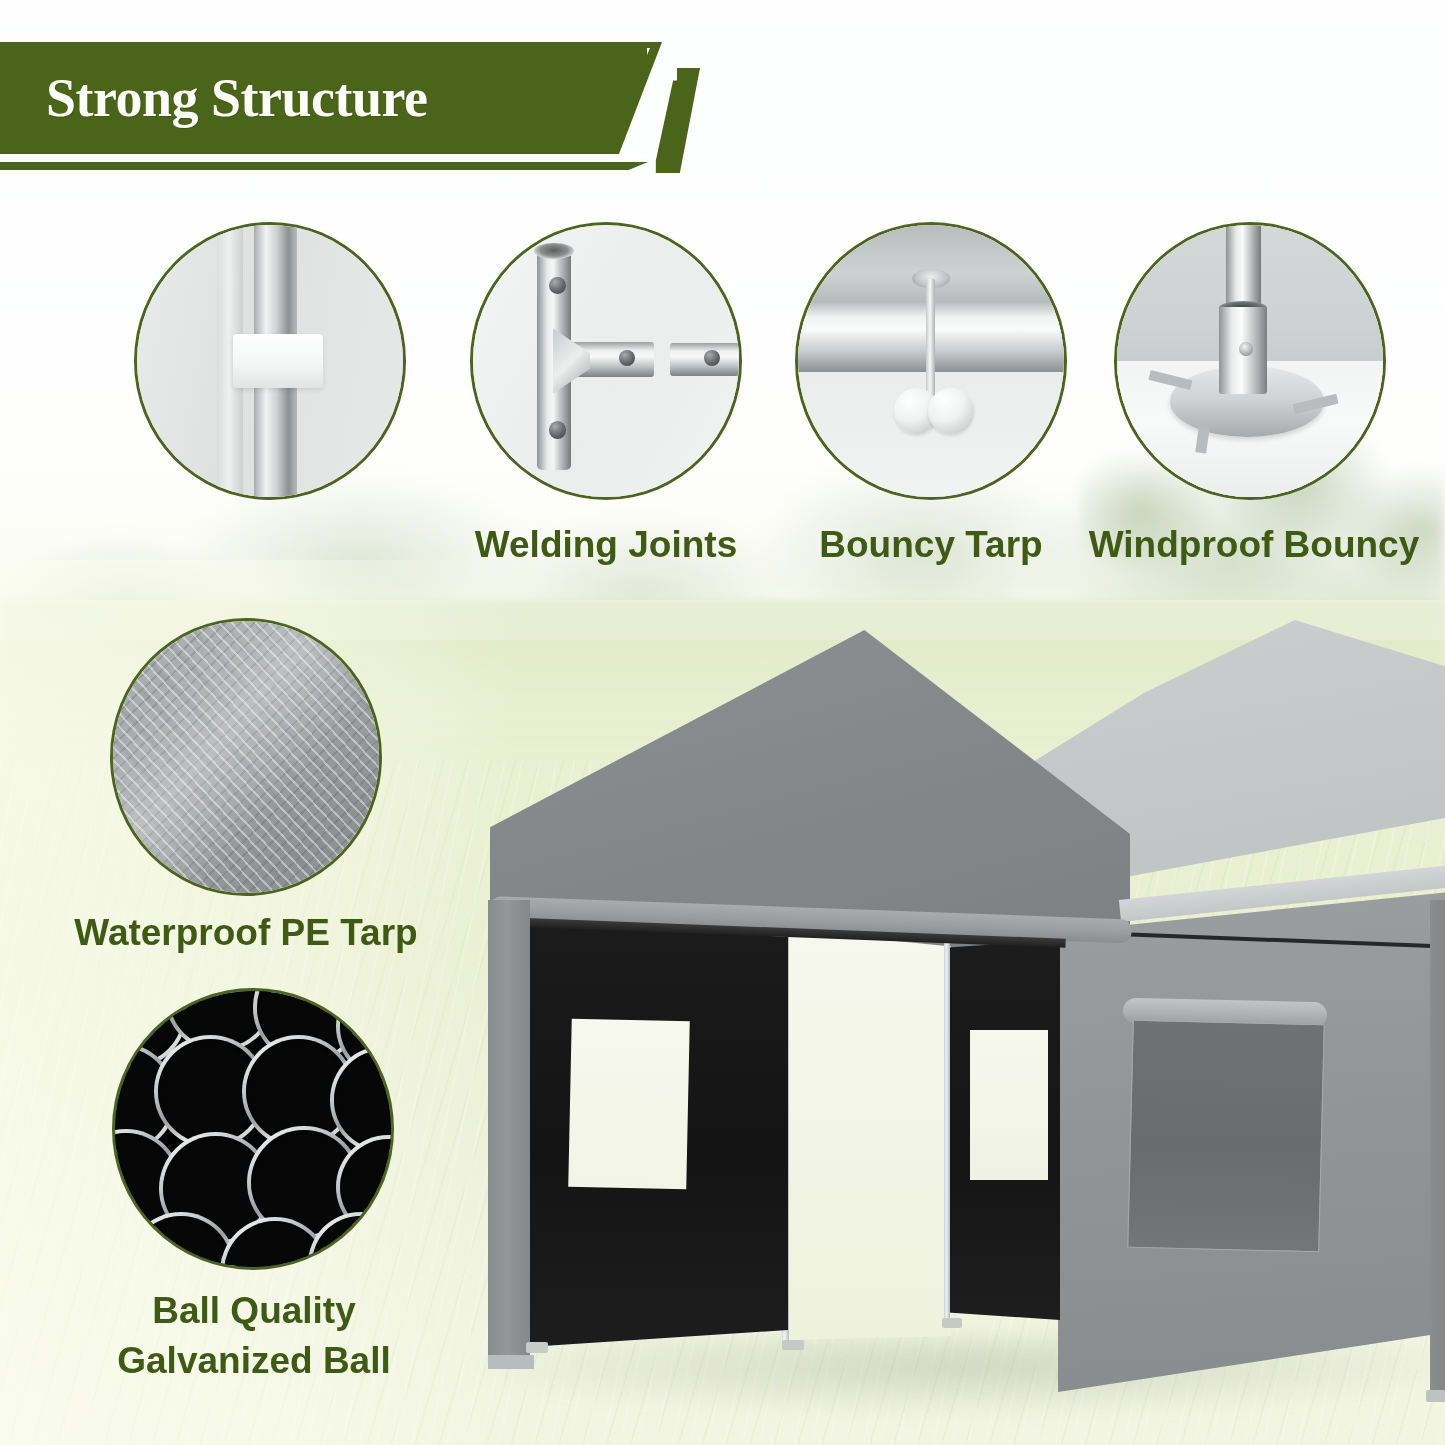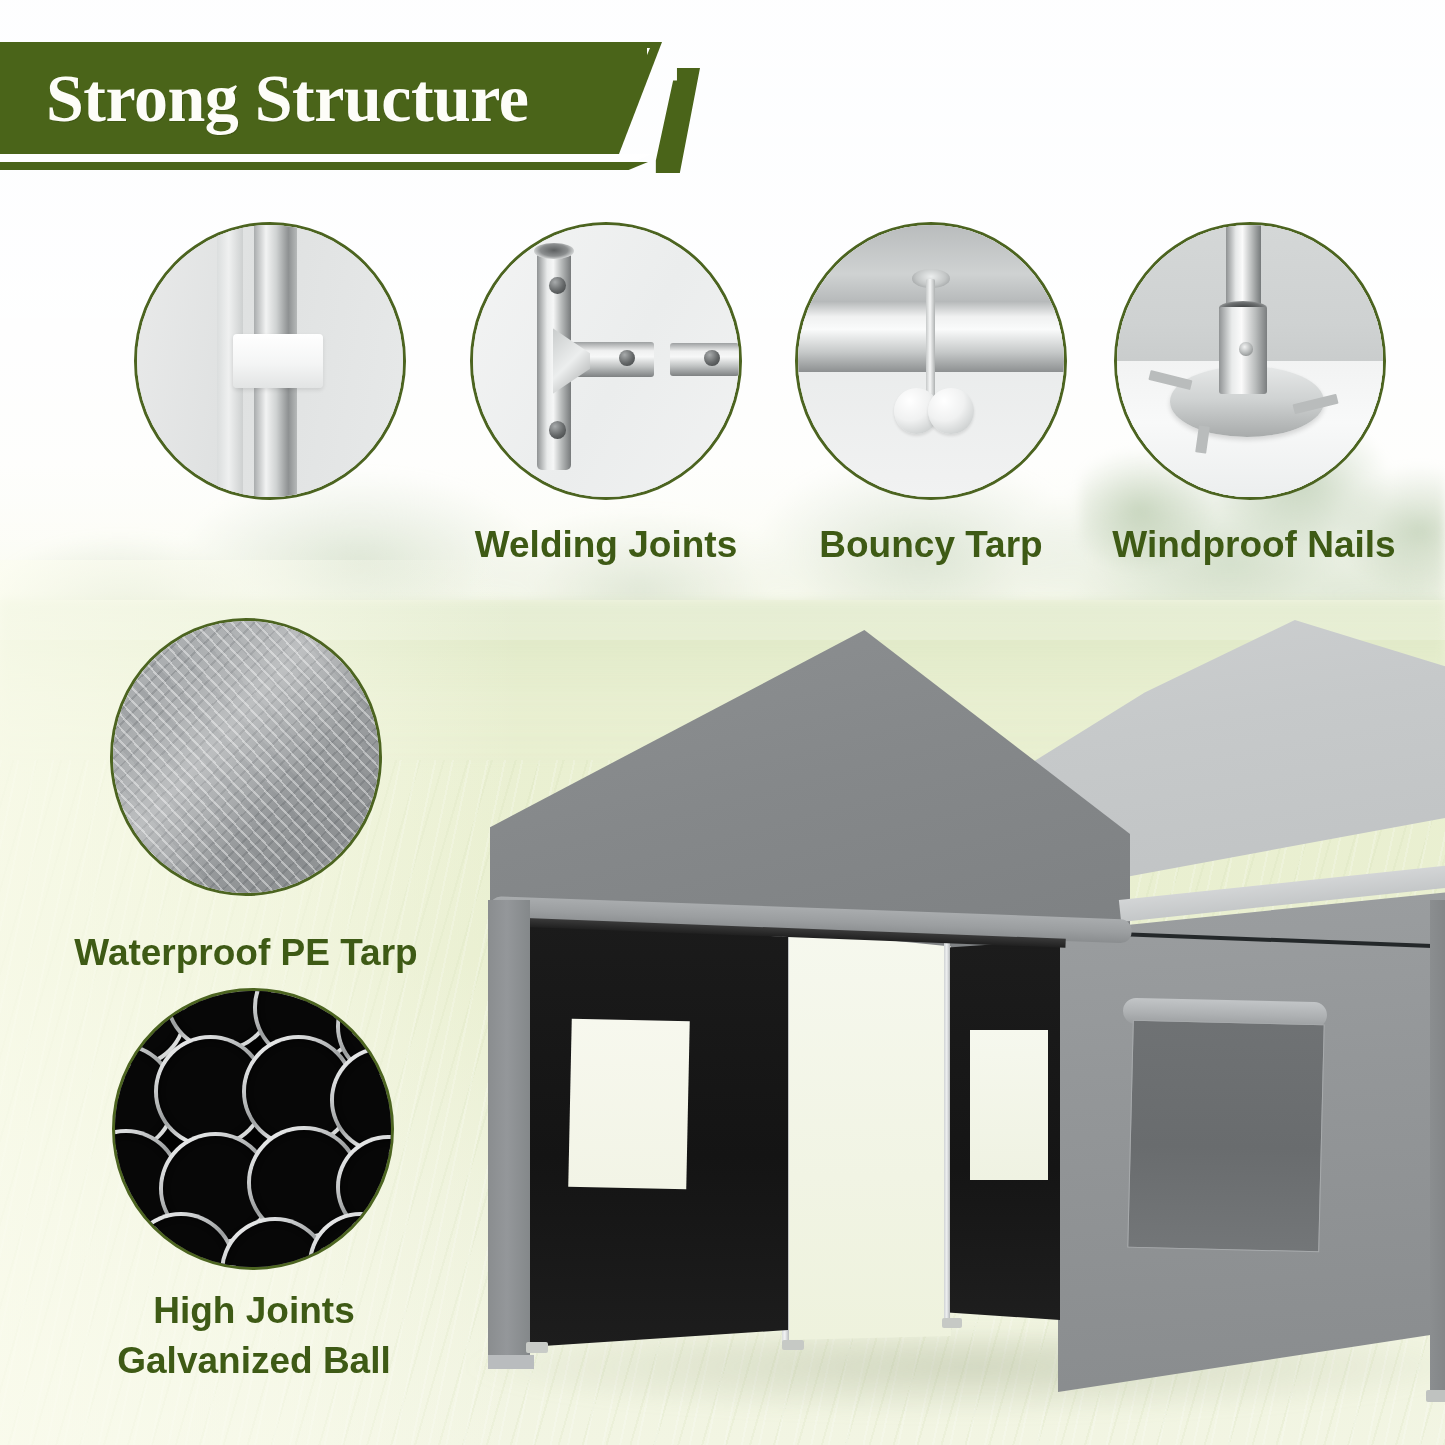--- a/index.html
+++ b/index.html
@@ -206,21 +206,21 @@
   }
   .banner-accent {
     position:absolute; left:652px; top:26px; width:48px; height:105px;
     background:#4a6419;
     clip-path:polygon(52% 0%, 100% 0%, 58% 100%, 8% 100%, 8% 88%, 44% 12%, 52% 12%);
   }
   .banner-title {
     position:absolute; left:46px; top:14px;
     font-family:"Liberation Serif", serif;
     font-weight:bold;
-    font-size:68px;
+    font-size:54px;
     line-height:84px;
     color:#fdfdf8;
     letter-spacing:-0.5px;
     white-space:nowrap;
     text-shadow:1px 1px 0 rgba(0,0,0,.12);
   }
 
   
   .feature { position:absolute; }
   .circle {
@@ -496,30 +496,30 @@
       <div class="base"></div>
       <div class="npipe"></div>
       <div class="sleeve-top"></div>
       <div class="sleeve"></div>
       <div class="screw"></div>
       <div class="stake" style="left:12%; top:55%; width:16%; height:3.5%; transform:rotate(14deg);"></div>
       <div class="stake" style="left:66%; top:64%; width:17%; height:3.5%; transform:rotate(-14deg);"></div>
       <div class="stake" style="left:30%; top:74%; width:4%; height:10%; transform:rotate(8deg);"></div>
     </div>
   </div>
-  <div class="f-label" style="left:-40px; top:300px; width:360px;">Windproof Nails</div>
+  <div class="f-label" style="left:-40px; top:300px; width:360px;">Windproof Bouncy</div>
 </div>
 
 <div class="feature" style="left:110px; top:618px; width:300px; height:380px;">
   <div class="circle" style="left:0; top:0; width:272px; height:278px;">
     <div class="art-tarp">
         <div class="sheen"></div>
       </div>
   </div>
-  <div class="f-label" style="left:-45px; top:312px; width:362px;">Waterproof PE Tarp</div>
+  <div class="f-label" style="left:-45px; top:292px; width:362px;">Waterproof PE Tarp</div>
 </div>
 
 <div class="feature" style="left:112px; top:988px; width:310px; height:420px;">
   <div class="circle" style="left:0; top:0; width:282px; height:282px;">
     <div class="art-steel">
       <div class="tube" style="left:-14%; top:-12%; width:40%; height:40%;"></div>
       <div class="tube" style="left:18%;  top:-18%; width:40%; height:40%;"></div>
       <div class="tube" style="left:50%;  top:-14%; width:40%; height:40%;"></div>
       <div class="tube" style="left:80%;  top:-6%;  width:38%; height:38%;"></div>
 
@@ -532,16 +532,16 @@
       <div class="tube" style="left:16%;  top:51%; width:41%; height:41%;"></div>
       <div class="tube" style="left:48%;  top:49%; width:41%; height:41%;"></div>
       <div class="tube" style="left:80%;  top:52%; width:38%; height:38%;"></div>
 
       <div class="tube" style="left:4%;   top:80%; width:40%; height:40%;"></div>
       <div class="tube" style="left:38%;  top:82%; width:40%; height:40%;"></div>
       <div class="tube" style="left:70%;  top:80%; width:38%; height:38%;"></div>
     </div>
   </div>
   <div class="f-label two-line" style="left:-58px; top:298px; width:400px;">
-    <span>High Joints</span><br>
+    <span>Ball Quality</span><br>
     <span>Galvanized Ball</span>
   </div>
 </div>
 
 </body></html>

